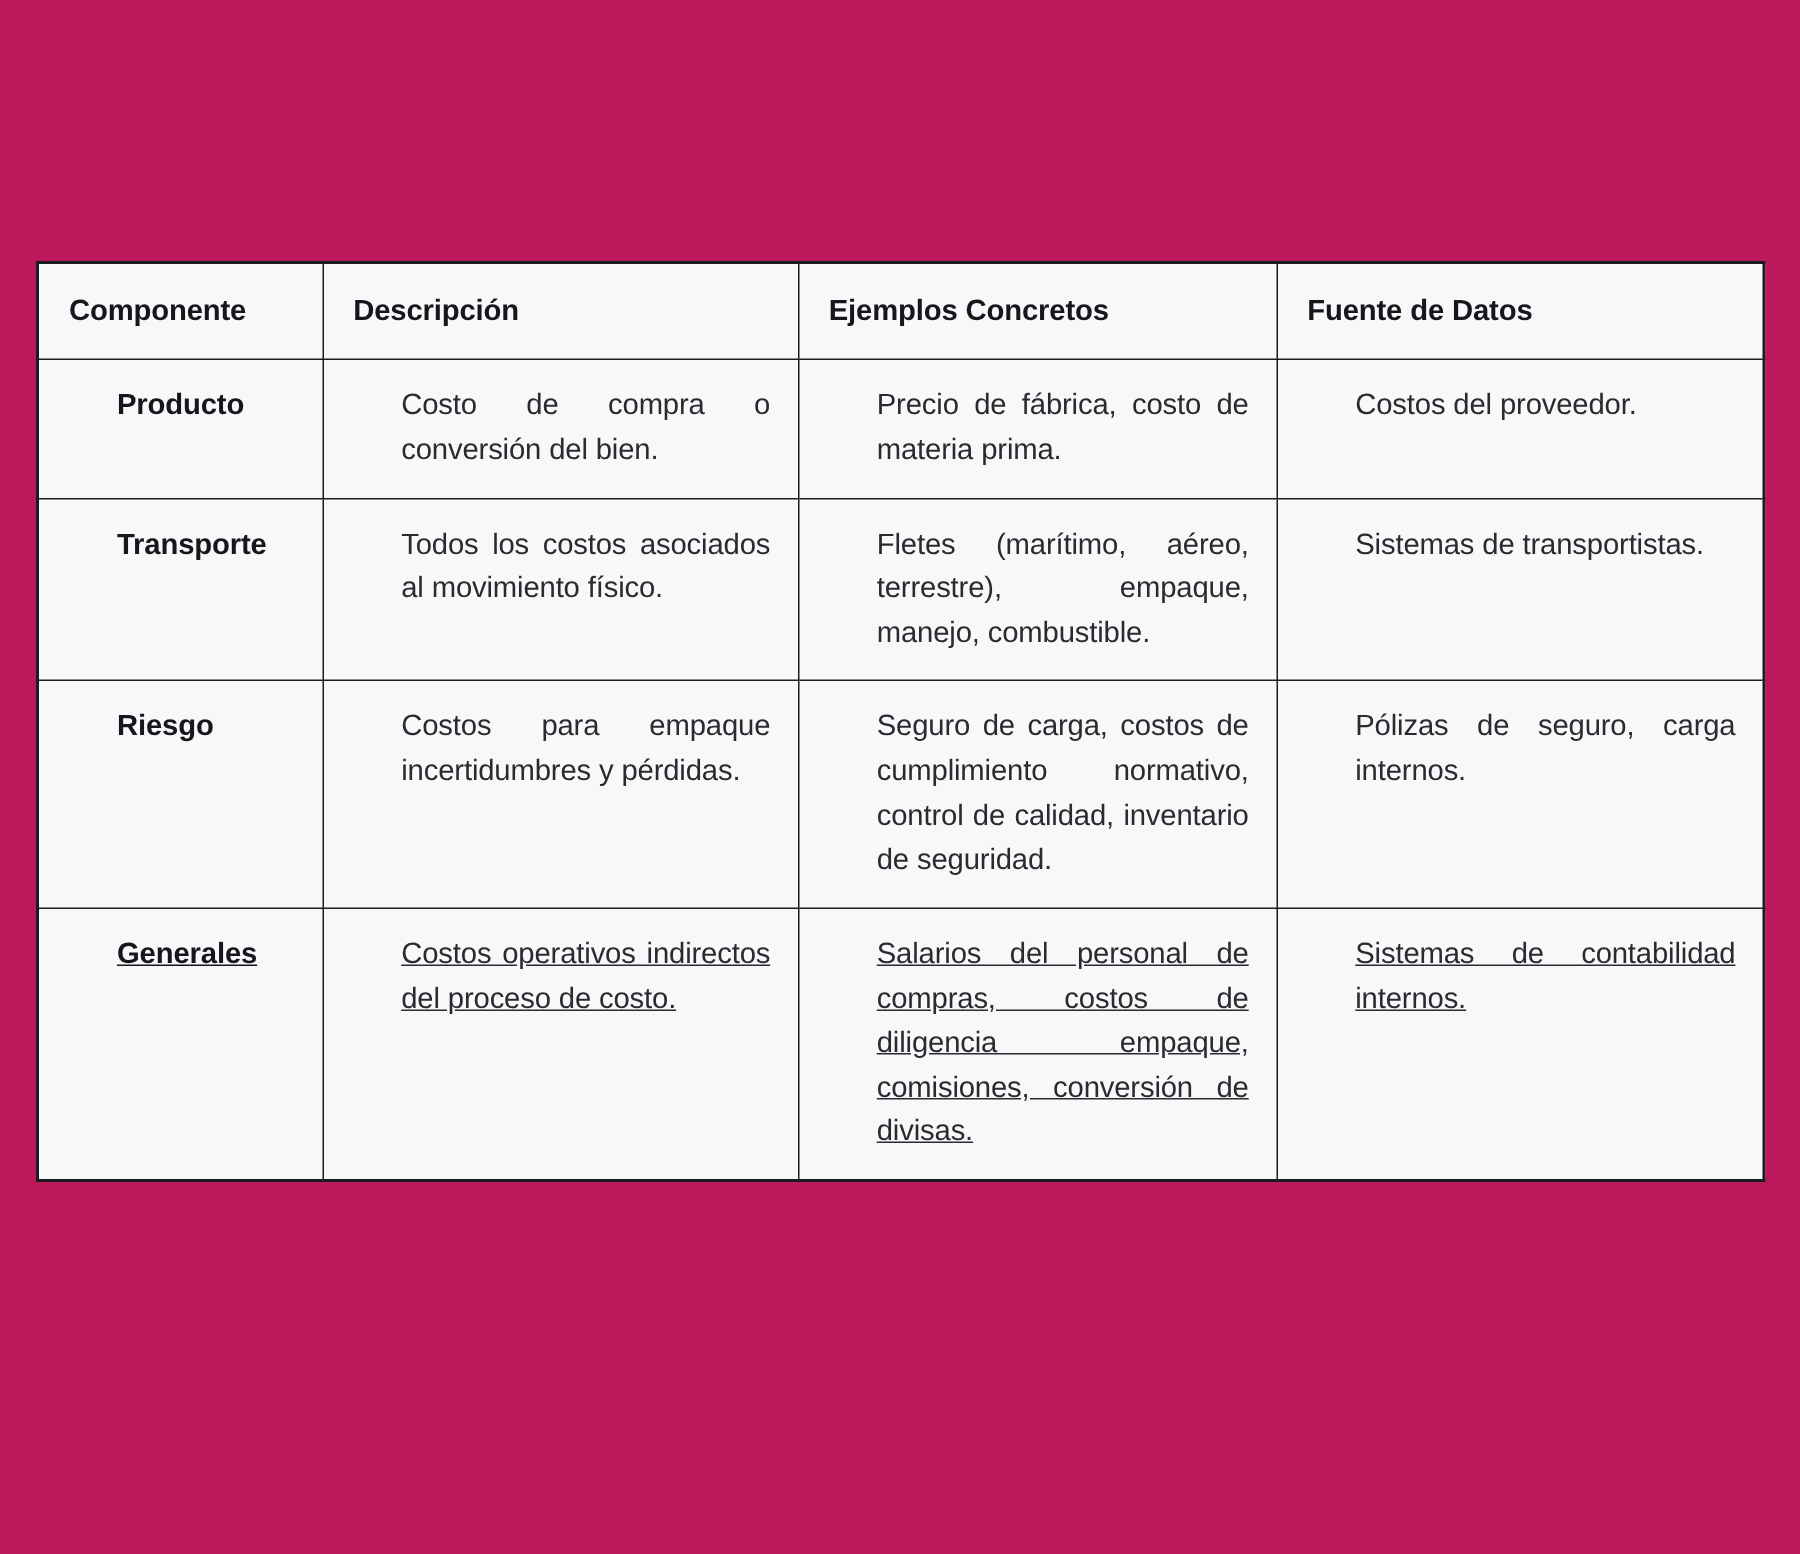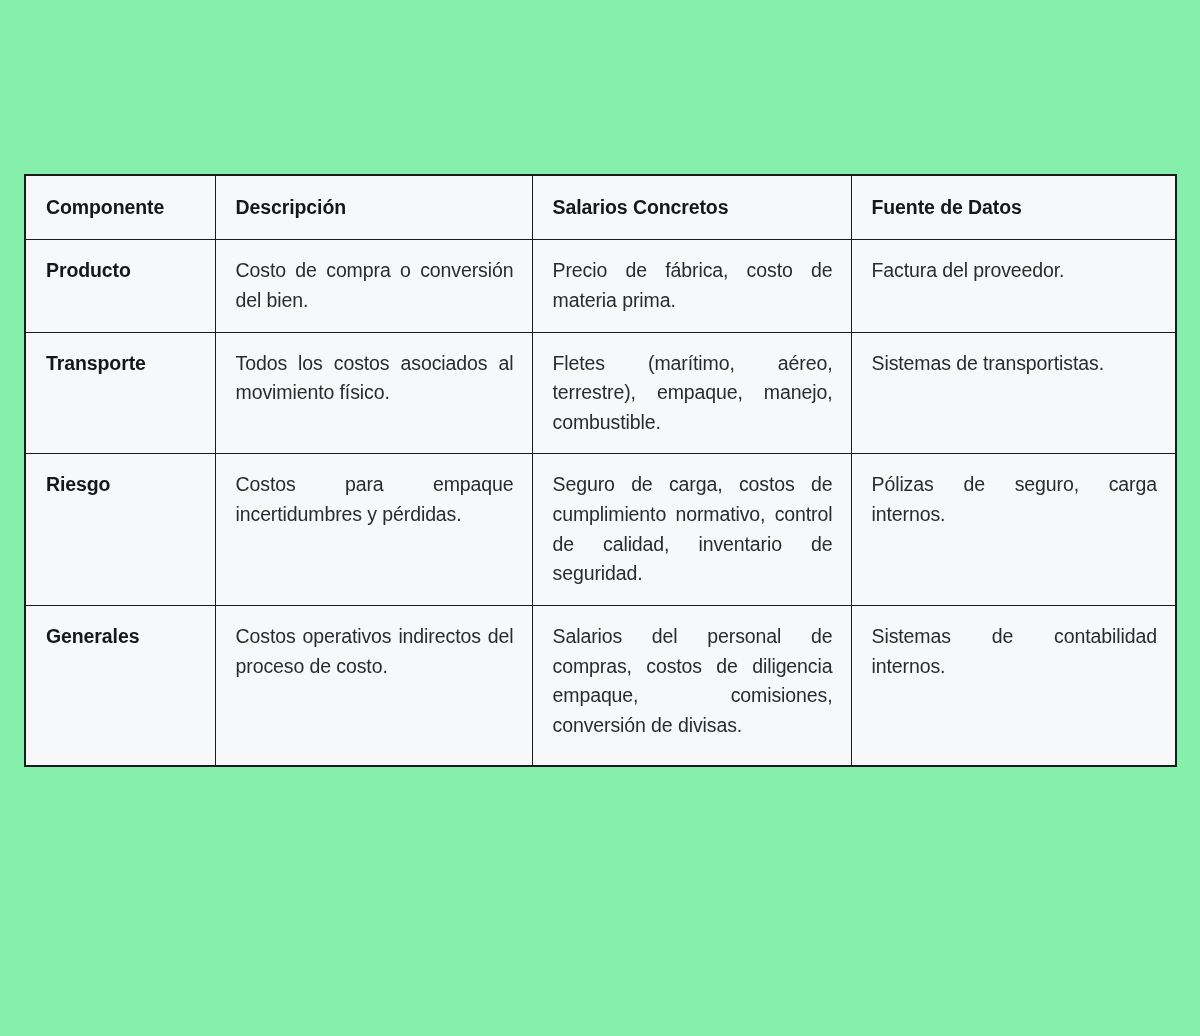--- a/index.html
+++ b/index.html
@@ -13,21 +13,21 @@
     background: #ffffff;
     font-family: "Liberation Sans", "DejaVu Sans", sans-serif;
     -webkit-font-smoothing: antialiased;
     overflow: hidden;
   }
 
   .page {
     position: relative;
     width: 1200px;
     height: 1036px;
-    background: #86efac;
+    background: #be185d;
     box-sizing: border-box;
   }
 
   .table-wrap {
     position: absolute;
     left: 24px;
     top: 174px;
     width: 1151px;
   }
 
@@ -81,61 +81,61 @@
   table.cost-table tbody td.col-justify {
     text-align: justify;
     text-justify: inter-word;
   }
 
   
   tr[data-row="producto"]   td { height: 86px;  }
   tr[data-row="transporte"] td { height: 115px; }
   tr[data-row="aduanas"]    td { height: 115px; }
   tr[data-row="riesgo"]     td { height: 145px; }
-  tr[data-row="generales"]  td { height: 161px; }
+  tr[data-row="generales"]  td { height: 161px; text-decoration: underline; }
 
-  .cell-text { display: block; }
+  .cell-text { display: block; margin-left: 32px; }
 </style>
 </head>
 <body>
 
 <div class="page">
 
   <div class="table-wrap">
     <table class="cost-table">
       <colgroup>
         <col class="c1">
           <col class="c2">
           <col class="c3">
           <col class="c4">
       </colgroup>
 
       <thead>
         <tr>
           <th>Componente</th>
           <th>Descripción</th>
-          <th>Salarios Concretos</th>
+          <th>Ejemplos Concretos</th>
           <th>Fuente de Datos</th>
         </tr>
       </thead>
 
       <tbody>
 
         <tr data-row="producto">
           <td class="col-component">
             <span class="cell-text">Producto</span>
           </td>
           <td class="col-justify">
             <span class="cell-text">Costo de compra o conversión del bien.</span>
           </td>
           <td class="col-justify">
             <span class="cell-text">Precio de fábrica, costo de materia prima.</span>
           </td>
           <td class="col-justify">
-            <span class="cell-text">Factura del proveedor.</span>
+            <span class="cell-text">Costos del proveedor.</span>
           </td>
         </tr>
 
         <tr data-row="transporte">
           <td class="col-component">
             <span class="cell-text">Transporte</span>
           </td>
           <td class="col-justify">
             <span class="cell-text">Todos los costos asociados al movimiento físico.</span>
           </td>

